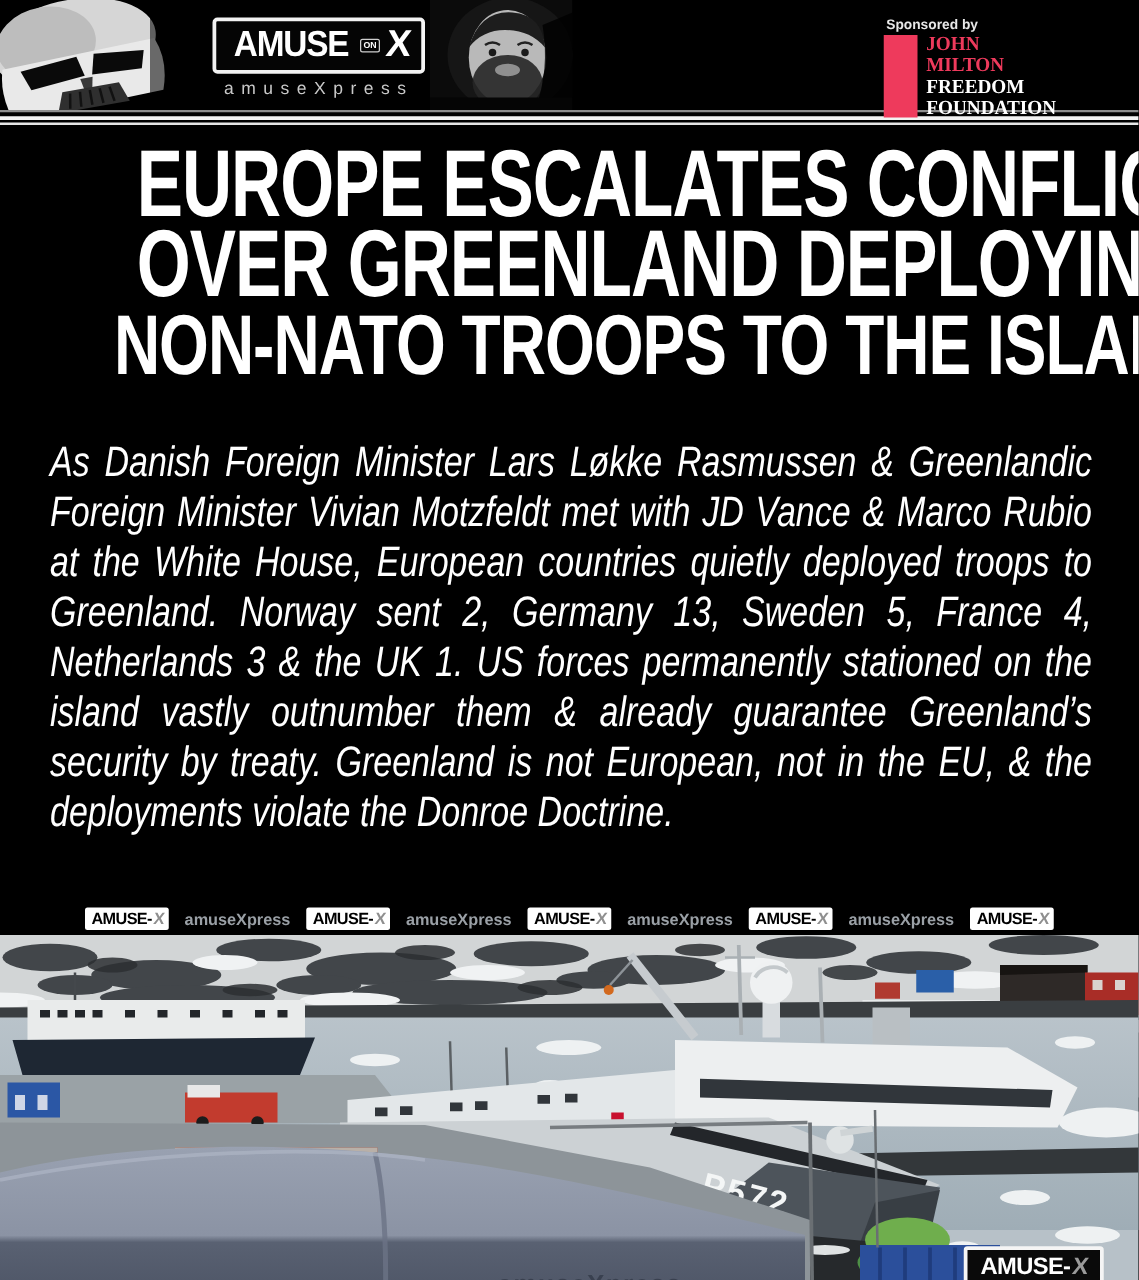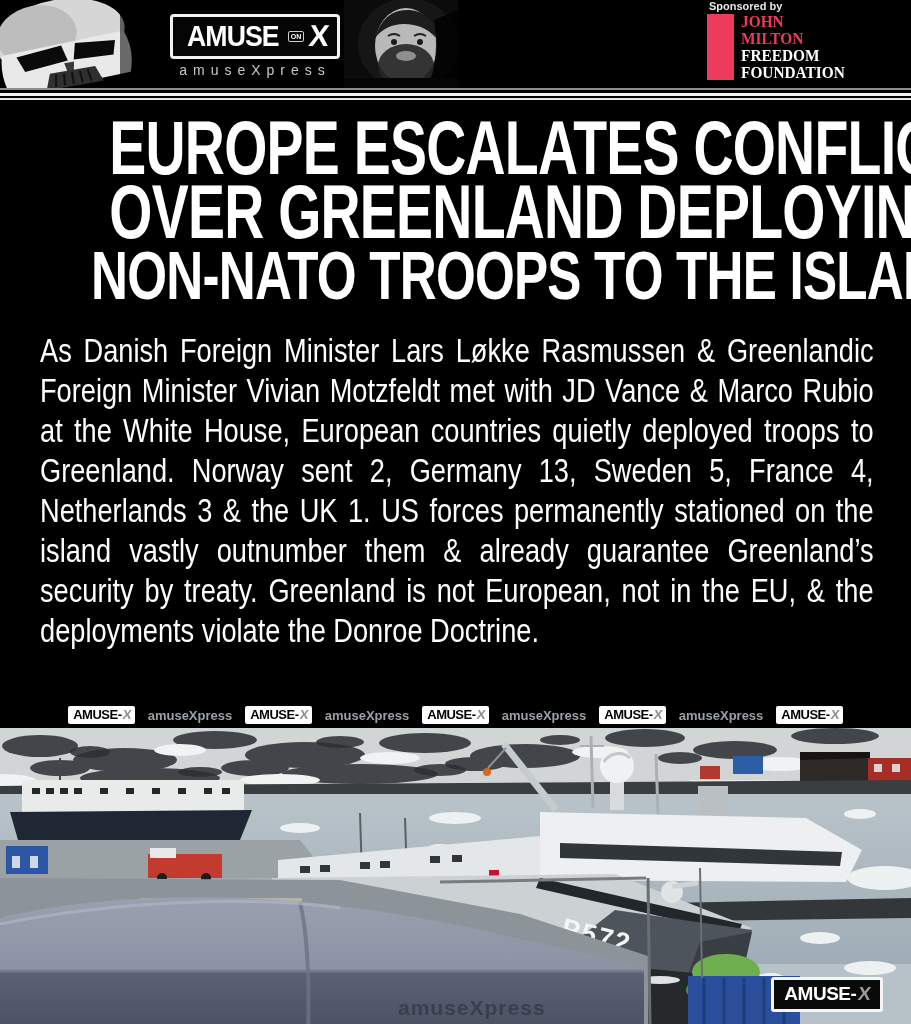--- a/index.html
+++ b/index.html
@@ -13,21 +13,21 @@
 
   .brand{position:absolute;left:170px;top:14px;width:170px;text-align:center;}
   .brand-box{display:inline-flex;align-items:center;justify-content:center;gap:5px;
              border:3px solid #f2f2f2;border-radius:4px;padding:2px 8px 3px 10px;background:#050505;}
   .brand-name{color:#fff;font-weight:800;font-size:29px;letter-spacing:-1px;transform:scaleX(.92);}
   .brand-on{color:#fff;border:1px solid #cfcfcf;border-radius:2px;font-size:7px;font-weight:700;
             padding:1px 2px;line-height:1;}
   .brand-x{color:#fff;font-weight:900;font-size:30px;transform:skewX(-6deg);}
   .brand-sub{margin-top:3px;color:#c9c9c9;font-size:14px;font-weight:500;letter-spacing:6px;}
 
-  .sponsor{position:absolute;right:14px;top:0;width:190px;margin-left:10px;}
+  .sponsor{position:absolute;right:14px;top:14px;width:190px;margin-left:10px;}
   .sponsor-label{color:#e8e8e8;font-size:11px;font-weight:600;margin-left:2px;}
   .sponsor-row{display:flex;margin-top:2px;}
   .sponsor-bar{width:27px;height:66px;background:#ee3a5c;margin-right:7px;flex:none;}
   .sponsor-lines{display:flex;flex-direction:column;justify-content:space-between;height:66px;font-family:Liberation Serif, serif;}
   .sp-line{font-weight:800;font-size:16px;line-height:15px;letter-spacing:0;transform:scaleX(.96);transform-origin:left;}
   .sp-pink{color:#ee3a5c;}
   .sp-white{color:#fff;}
 
   
   .rules{height:12px;background:#000;}
@@ -37,21 +37,21 @@
   .rules .g2{height:2px;background:#000;}
   .rules .r3{height:2px;background:#e6e6e6;}
 
   
   .headline{padding-top:16px;height:202px;text-align:center;}
   .hl{color:#fff;font-weight:700;white-space:nowrap;letter-spacing:-1px;}
   .hl1,.hl2{font-size:73px;line-height:64px;transform:scale(.76,1.04);}
   .hl3{font-size:64px;line-height:64px;transform:scale(.80,1.06);}
 
   
-  .article{position:relative;height:372px;margin-top:12px;}
+  .article{position:relative;height:372px;margin-top:32px;font-style:italic;}
   .article-inner{position:absolute;left:40px;top:0;width:1042px;transform:scaleX(.8);
                  transform-origin:left top;color:#fff;font-size:34px;line-height:40px;
                  font-weight:400;text-align:justify;letter-spacing:0;}
 
   
   .ticker{height:26px;display:flex;align-items:center;justify-content:center;gap:13px;background:#000;}
   .t-badge{display:inline-flex;align-items:baseline;background:#fff;border-radius:2px;
            padding:1px 4px 2px 5px;color:#000;font-weight:800;font-size:13px;letter-spacing:-.5px;}
   .t-badge .xg{color:#8f8f8f;font-weight:900;margin-left:1px;transform:skewX(-8deg);display:inline-block;}
   .t-alt{color:#9aa0a6;font-size:13px;font-weight:600;}

